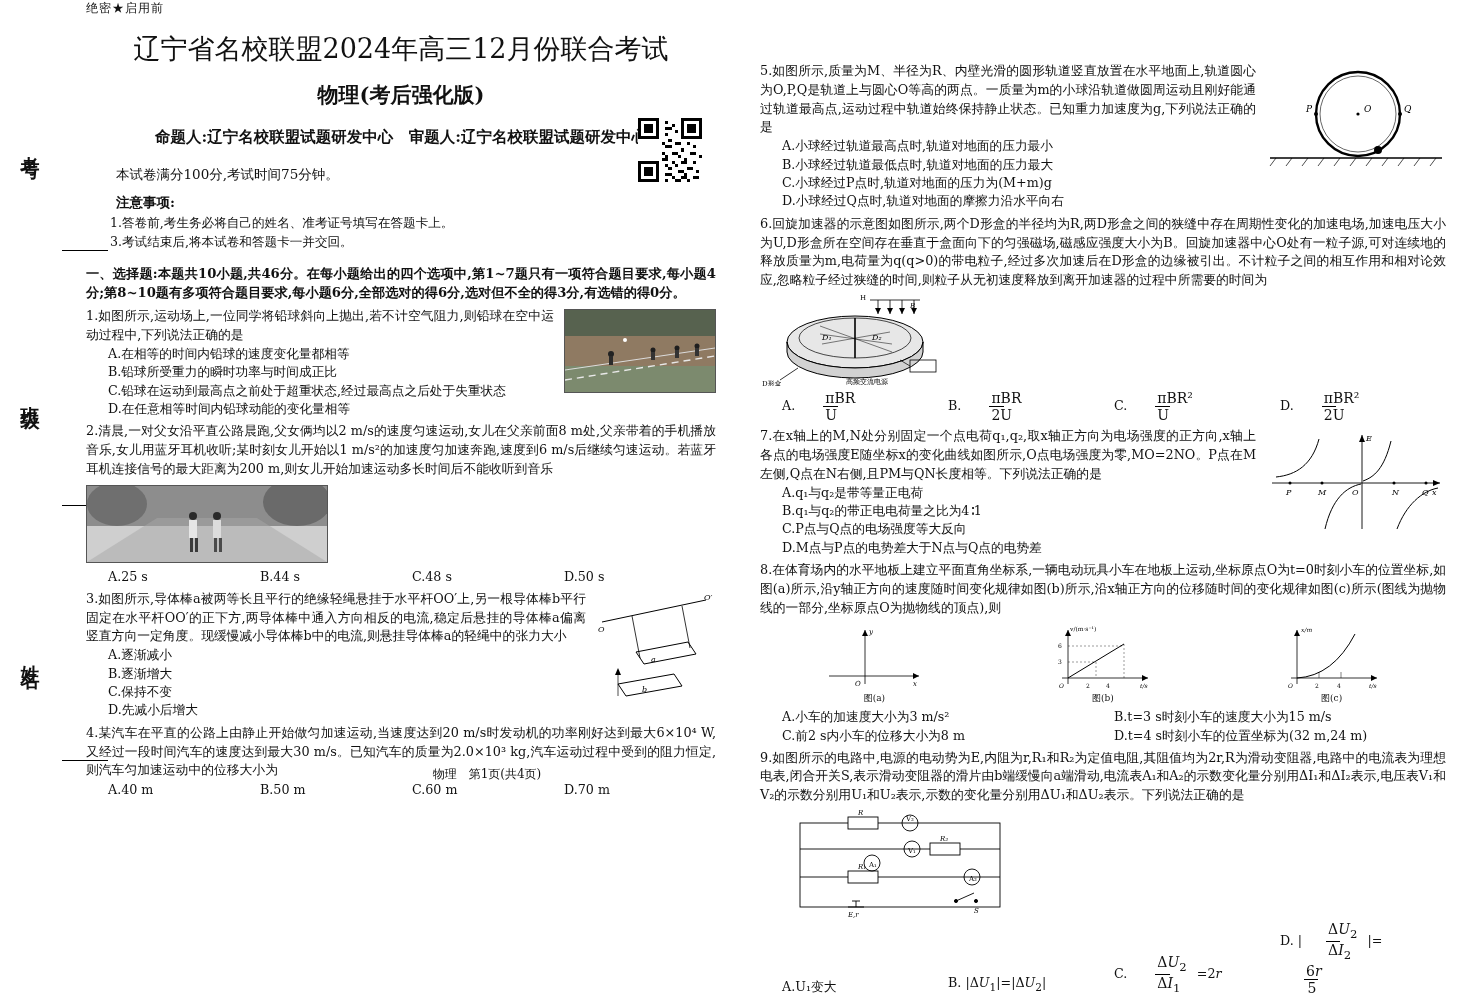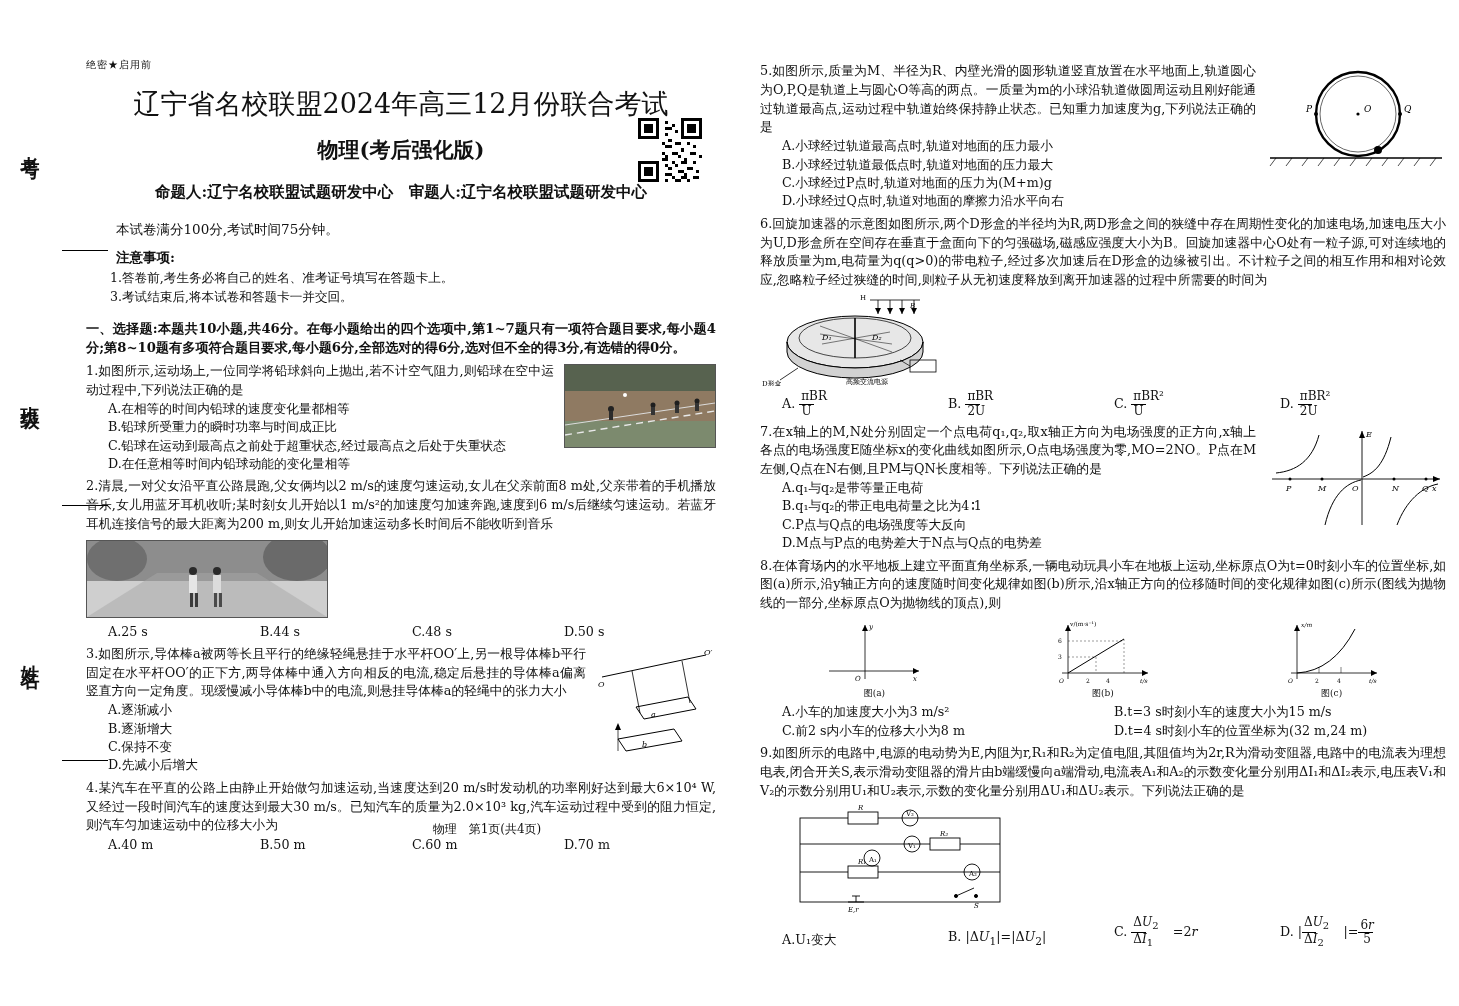--- a/index.html
+++ b/index.html
@@ -17,21 +17,21 @@
     position:absolute;left:18px;top:120px;width:40px;height:760px;
   }
   .vlabel{
     position:absolute;left:0;writing-mode:vertical-rl;text-orientation:upright;
     font-size:19px;font-weight:bold;letter-spacing:6px;font-family:"DejaVu Serif",serif;
   }
   .vline{position:absolute;left:44px;width:46px;border-top:1px solid #000;}
   .col{position:absolute;top:0;}
   .colL{left:86px;width:630px;}
   .colR{left:760px;width:686px;}
-  .secret{font-size:10px;margin-top:58px;letter-spacing:1px;}
+  .secret{font-size:12px;letter-spacing:1px;}
   h1.title{
     font-size:27px;text-align:center;margin:14px 0 0 0;font-weight:normal;
     letter-spacing:0px;font-family:"DejaVu Serif",serif;
   }
   h2.subtitle{
     font-size:21px;text-align:center;margin:14px 0 0 0;font-weight:bold;
   }
   .authors{font-size:15.5px;font-weight:bold;text-align:center;margin:18px 0 0 0;}
   .note-line{font-size:13.5px;margin:18px 0 0 30px;}
   .notice-h{font-size:13.5px;font-weight:bold;margin:10px 0 2px 30px;}
@@ -45,21 +45,21 @@
   .w4 span{width:25%;}
   .w2 span{width:50%;}
   .photo{border:1px solid #555;}
   .qr{position:absolute;right:14px;top:118px;width:64px;height:64px;}
   .figwrap{float:right;margin:2px 0 4px 10px;}
   .clear{clear:both;}
   .footer{
     position:absolute;bottom:16px;font-size:12px;text-align:center;width:100%;
   }
   .footL{left:86px;width:630px;}
-  .frac{display:inline-block;vertical-align:middle;text-align:right;font-size:12px;line-height:1.15;}
+  .frac{display:inline-block;vertical-align:middle;text-align:right;font-size:14px;line-height:1.15;margin-left:24px;}
   .frac .n{display:block;border-bottom:1px solid #000;padding:0 2px;}
   .frac .d{display:block;padding:0 2px;}
   .tinycap{font-size:9px;text-align:center;}
   svg{display:block;}
 </style>
 </head>
 <body>
 
 <div class="page">
 

